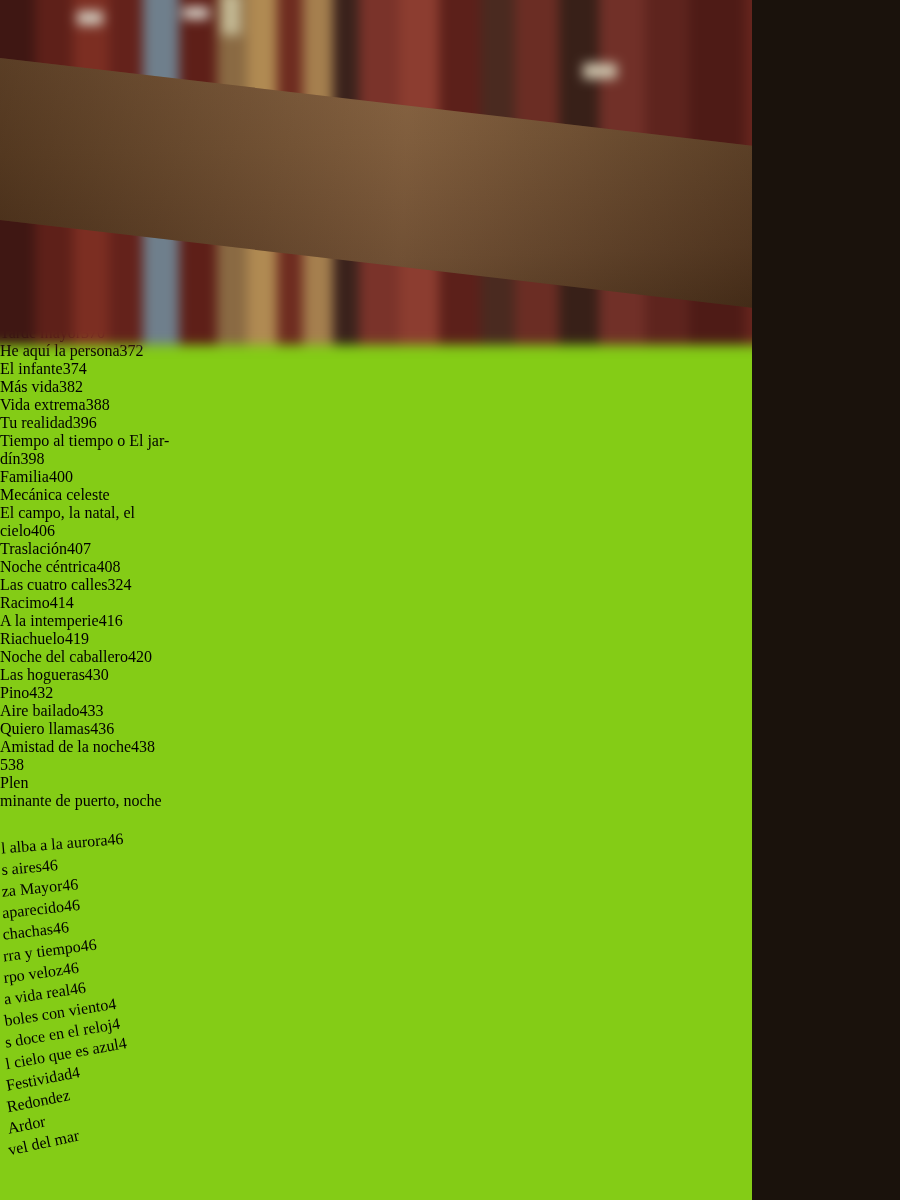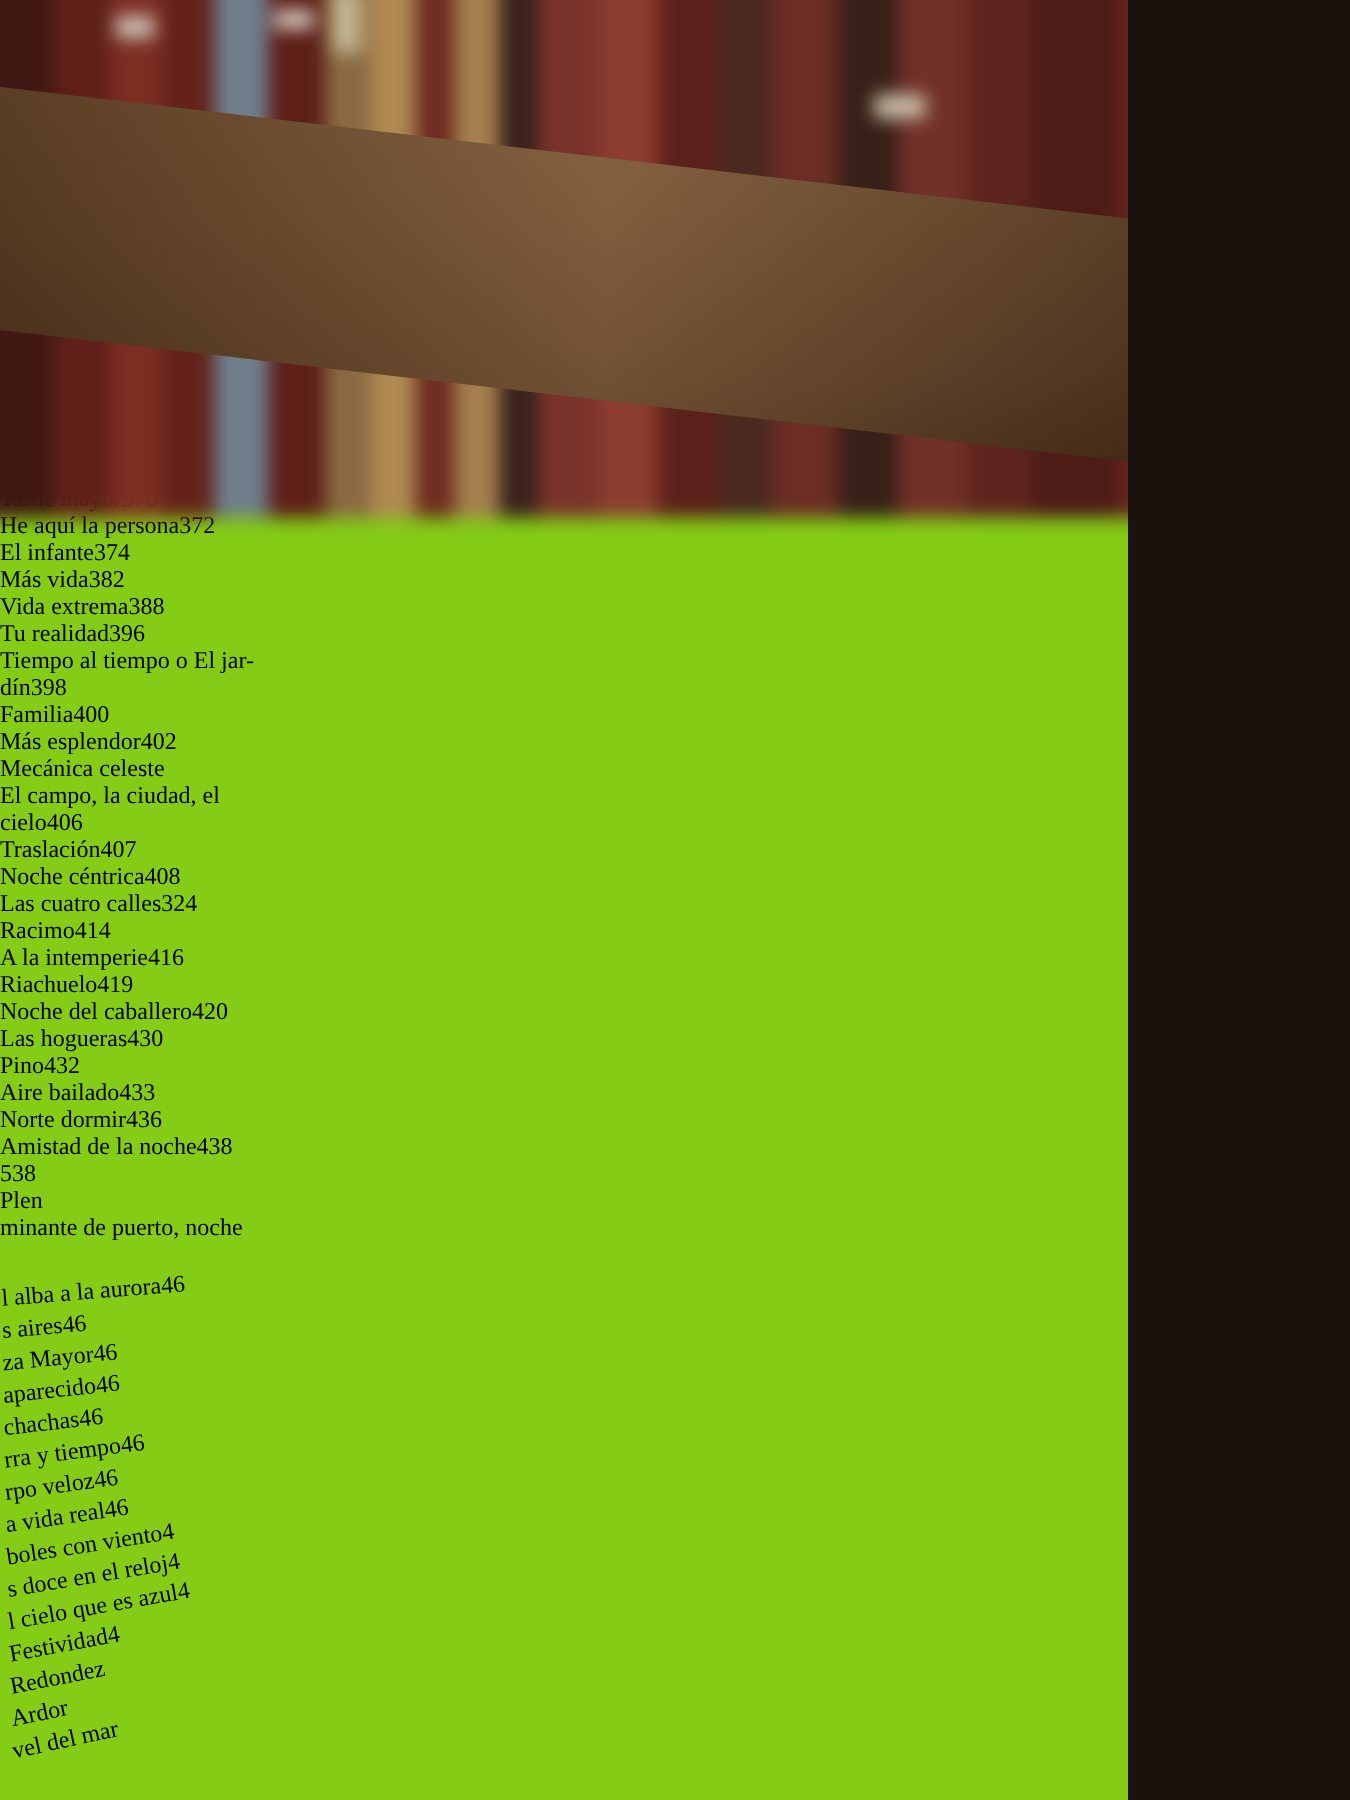--- a/index.html
+++ b/index.html
@@ -151,35 +151,34 @@
             <div class="toc-row"><span class="lbl">He aquí la persona</span><span class="dots"></span><span class="pg">372</span></div>
             <div class="toc-row"><span class="lbl sc">El infante</span><span class="dots"></span><span class="pg">374</span></div>
             <div class="toc-row"><span class="lbl sc">Más vida</span><span class="dots"></span><span class="pg">382</span></div>
           </div>
         <div class="col-r" id="toc-right">
             <div class="toc-row"><span class="lbl sc">Vida extrema</span><span class="dots"></span><span class="pg">388</span></div>
             <div class="toc-row"><span class="lbl">Tu realidad</span><span class="dots"></span><span class="pg">396</span></div>
             <div class="toc-row"><span class="lbl">Tiempo al tiempo o El jar-</span></div>
             <div class="toc-row ind1"><span class="lbl">dín</span><span class="dots"></span><span class="pg">398</span></div>
             <div class="toc-row"><span class="lbl">Familia</span><span class="dots"></span><span class="pg">400</span></div>
-            <div class="toc-row"><span class="lbl sc">Más esplendor</span><span class="dots"></span><span class="pg">402</span></div>
             <div class="toc-row"><span class="lbl">Mecánica celeste</span></div>
-            <div class="toc-row ind1"><span class="lbl">El campo, la ciudad, el</span></div>
+            <div class="toc-row ind1"><span class="lbl">El campo, la natal, el</span></div>
             <div class="toc-row ind2"><span class="lbl">cielo</span><span class="dots"></span><span class="pg">406</span></div>
             <div class="toc-row ind1"><span class="lbl">Traslación</span><span class="dots"></span><span class="pg">407</span></div>
             <div class="toc-row ind1"><span class="lbl">Noche céntrica</span><span class="dots"></span><span class="pg">408</span></div>
             <div class="toc-row"><span class="lbl sc">Las cuatro calles</span><span class="dots"></span><span class="pg">324</span></div>
             <div class="toc-row"><span class="lbl">Racimo</span><span class="dots"></span><span class="pg">414</span></div>
             <div class="toc-row"><span class="lbl">A la intemperie</span><span class="dots"></span><span class="pg">416</span></div>
             <div class="toc-row"><span class="lbl">Riachuelo</span><span class="dots"></span><span class="pg">419</span></div>
             <div class="toc-row"><span class="lbl sc">Noche del caballero</span><span class="dots"></span><span class="pg">420</span></div>
             <div class="toc-row"><span class="lbl">Las hogueras</span><span class="dots"></span><span class="pg">430</span></div>
             <div class="toc-row"><span class="lbl">Pino</span><span class="dots"></span><span class="pg">432</span></div>
             <div class="toc-row"><span class="lbl">Aire bailado</span><span class="dots"></span><span class="pg">433</span></div>
-            <div class="toc-row"><span class="lbl">Norte dormir</span><span class="dots"></span><span class="pg">436</span></div>
+            <div class="toc-row"><span class="lbl">Quiero llamas</span><span class="dots"></span><span class="pg">436</span></div>
             <div class="toc-row"><span class="lbl sc">Amistad de la noche</span><span class="dots"></span><span class="pg">438</span></div>
           </div>
       </div>
       <div class="folio">538</div>
     </div>
   </div>
 
   <div class="right-page">
     <div class="rp-header sc">Plen</div>
     <div class="rp-partials" id="rp-partials">

